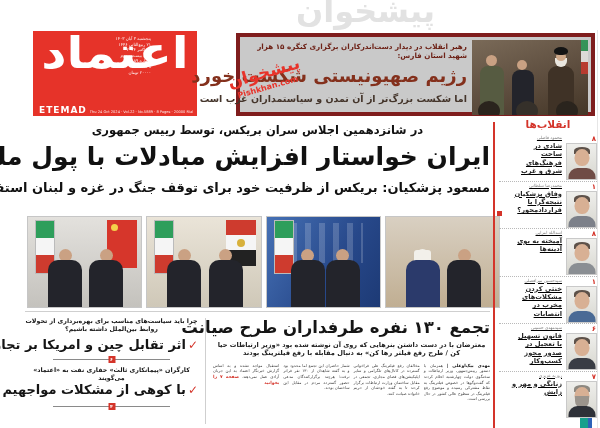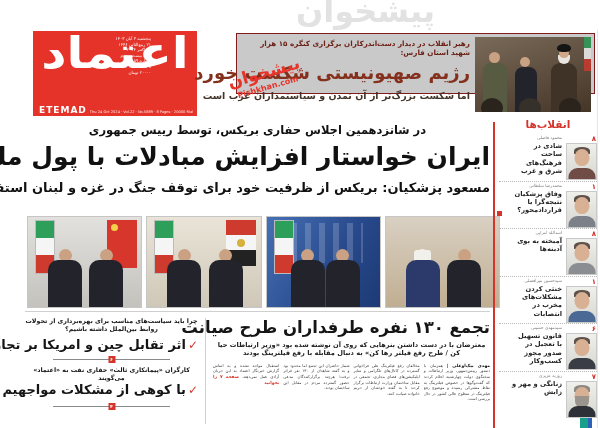--- a/index.html
+++ b/index.html
@@ -14,22 +14,22 @@
   .logo-box{position:absolute;left:33px;top:31px;width:164px;height:85px;background:#e63329;}
   .logo-calli{position:absolute;left:0;right:0;top:-4px;text-align:center;font-size:44px;
               font-weight:bold;color:#fff;transform:scaleX(1.12);}
   .logo-dates{position:absolute;left:76px;top:5px;width:42px;direction:rtl;text-align:right;
               font-size:4.2px;line-height:5.6px;color:#fff;}
   .logo-bottom{position:absolute;left:6px;right:3px;bottom:1px;display:flex;align-items:baseline;gap:3px;color:#fff;}
   .logo-latin{font-size:9px;font-weight:bold;letter-spacing:1px;}
   .logo-info{font-size:3.6px;opacity:.9;white-space:nowrap;overflow:hidden;}
 
   
-  .topstory{position:absolute;left:236px;top:33px;width:359px;height:61px;background:#c9c9c9;
-            border:1px solid #7f1d1d;box-sizing:border-box;}
+  .topstory{position:absolute;left:236px;top:33px;width:359px;height:83px;background:#c9c9c9;
+            border:4px solid #7f1d1d;box-sizing:border-box;}
   .ts-text{position:absolute;left:4px;top:5px;right:124px;direction:rtl;}
   .ts-kicker{font-size:7.2px;font-weight:bold;color:#6e2318;text-align:right;}
   .ts-headline{font-size:18px;font-weight:800;color:#84301c;text-align:center;margin-top:5px;white-space:nowrap;}
   .ts-subhead{font-size:9.5px;font-weight:bold;color:#44352b;text-align:center;margin-top:7px;white-space:nowrap;}
   .ts-photo{position:absolute;right:3px;top:3px;width:116px;height:75px;overflow:hidden;
             background:linear-gradient(160deg,#7a6a58 0%,#5d4d3e 55%,#443627 100%);}
   .k-flag{position:absolute;right:0;top:0;width:7px;height:34px;
           background:linear-gradient(#2e9e5b 33%,#f2f2f2 33%,#f2f2f2 66%,#c8392e 66%);opacity:.85;}
   .k-leader-robe{position:absolute;right:14px;top:26px;width:26px;height:50px;background:#3f3226;border-radius:9px 9px 0 0;}
   .k-leader-beard{position:absolute;right:21px;top:18px;width:12px;height:9px;border-radius:0 0 6px 6px;background:#e9e6df;}
@@ -115,21 +115,21 @@
            border-radius:50% 50% 46% 46%;background:#d8b094;}
   .np-hair{position:absolute;left:50%;top:3px;transform:translateX(-50%);width:16px;height:7px;
            border-radius:50% 50% 0 0;background:#5d5149;}
   .np-body{position:absolute;bottom:0;left:50%;transform:translateX(-50%);width:27px;height:11px;
            border-radius:9px 9px 0 0;background:#6f4c46;}
   .np-beard{position:absolute;left:50%;top:14px;transform:translateX(-50%);width:14px;height:12px;
             border-radius:0 0 7px 7px;background:#9b948c;}
   .c2 .np-body{background:#7c8089;} .c3 .np-body{background:#8a8e93;}
   .c4 .np-body{background:#4a6a95;} .c5 .np-body{background:#3a3d45;} .c6 .np-body{background:#2e3138;}
   .c6 .np-hair{background:#8d8880;}
-  .note-text{margin-right:35px;margin-left:12px;text-align:right;}
+  .note-text{margin-right:35px;margin-left:12px;text-align:right;text-decoration:underline;}
   .note-author{font-size:4.3px;color:#808080;padding-top:1px;}
   .note-title{font-size:6.7px;font-weight:800;color:#1f1f1f;line-height:8.4px;margin-top:2px;}
 </style>
 </head>
 <body>
 
 <div class="page">
 
   <div class="ghost">پیشخوان</div>
 
@@ -171,21 +171,21 @@
       <div class="k-crowd3"></div>
     </div>
   </div>
 
   <div class="wm">
     <div class="wm-fa">پیشخوان</div>
     <div class="wm-en">Pishkhan.com</div>
   </div>
 
   <div class="lead">
-    <div class="lead-kicker">در شانزدهمین اجلاس حفاری بریکس، توسط رییس جمهوری</div>
+    <div class="lead-kicker">در شانزدهمین اجلاس سران بریکس، توسط رییس جمهوری</div>
     <div class="lead-headline">ایران خواستار افزایش مبادلات با پول ملی شد</div>
     <div class="lead-subhead">مسعود پزشکیان: بریکس از ظرفیت خود برای توقف جنگ در غزه و لبنان استفاده کند</div>
   </div>
 
   <div class="credit"></div>
 
   <div class="strip">
     <div class="pp bg1">
       <div class="flag-iran"></div>
       <div class="flag-china"></div>

